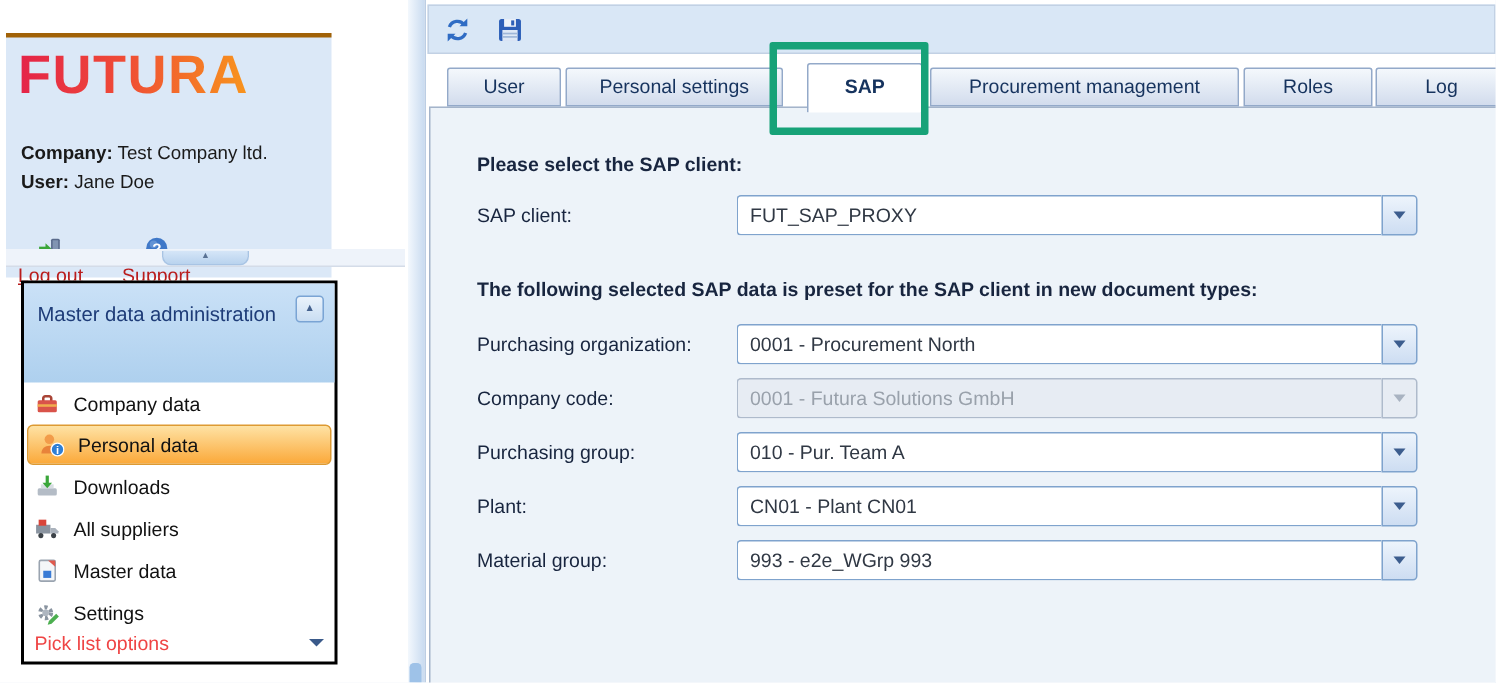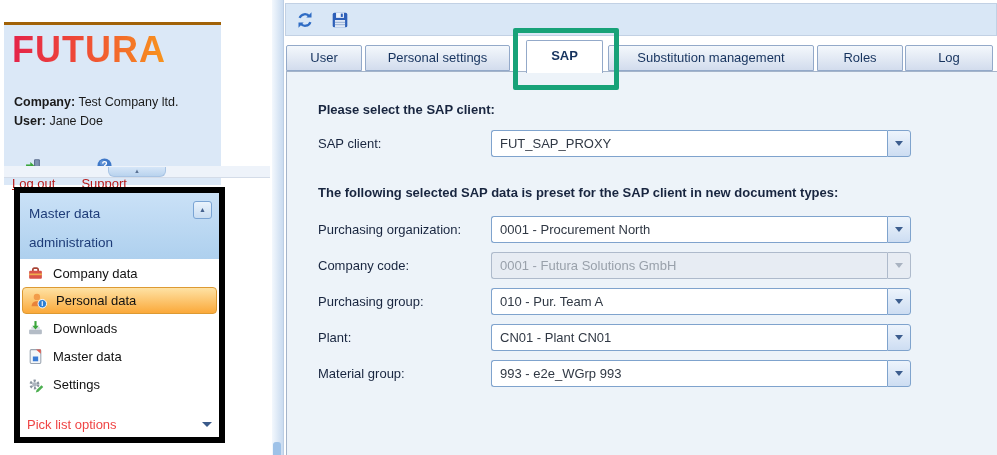--- a/index.html
+++ b/index.html
@@ -23,21 +23,21 @@
   .ic svg { width:100%; height:100%; display:block; }
 
   .h-splitter { position:absolute; left:4px; top:166px; width:266px; height:12px;
                 background:#eef3fa; border-bottom:1px solid #d4dce8; }
   .h-splitter .handle { position:absolute; left:50%; top:1px; transform:translateX(-50%);
                 width:58px; height:10px; background:linear-gradient(#d6e6f8,#b9d3ee);
                 border:1px solid #a8c4e4; border-top:none; border-radius:0 0 6px 6px;
                 font-size:6px; color:#5a7294; text-align:center; line-height:9px; cursor:pointer; }
 
   .menu-panel { position:absolute; left:14px; top:187px; width:211px; height:256px;
-                background:#fff; border:6px solid #000000; }
+                background:#fff; border:2px solid #000000; }
   .menu-header { position:relative; height:66px; background:linear-gradient(#cae1f7,#aed0ee);
                  color:#1e3c78; font-size:13.5px; line-height:29px; padding:6px 34px 0 9px; }
   .collapse-btn { position:absolute; right:7px; top:8px; width:19px; height:18px;
                   background:linear-gradient(#eaf3fc,#c9ddf2); border:1px solid #7aa4d4;
                   border-radius:3px; font-size:7px; color:#44618e; text-align:center;
                   line-height:16px; cursor:pointer; }
   .menu-items { position:relative; }
   .menu-item { height:28px; display:flex; align-items:center; gap:9px; padding-left:7px;
                font-size:13px; color:#111; cursor:pointer; }
   .menu-item.selected { background:linear-gradient(#fee2a4,#fba93a);
@@ -55,22 +55,22 @@
 
   
   .main { position:absolute; left:284px; top:0; width:713px; height:455px; background:#fff; }
   .toolbar { position:absolute; left:1px; right:0; top:3px; height:33px;
              background:#d9e7f6; border:1px solid #c2d1e4;
              display:flex; align-items:center; gap:13px; padding-left:8px; }
   .tool-btn { width:22px; height:22px; display:flex; align-items:center; justify-content:center;
               cursor:pointer; }
   .tool-btn .ic { width:18px; height:18px; }
 
-  .tab-strip { position:absolute; left:2px; right:0; top:45px; height:26px;
-               display:flex; align-items:center; z-index:2; }
+  .tab-strip { position:absolute; left:14px; right:0; top:45px; height:26px;
+               display:flex; align-items:flex-start; z-index:2; }
   .tab { height:26px; line-height:24px; text-align:center; font-size:13px; color:#16335e;
          background:linear-gradient(#f4f8fc,#d2dced); border:1px solid #93a9c9;
          border-radius:2px 2px 0 0; margin-right:3px; cursor:pointer; flex:none; }
   .tab:nth-child(1){ width:76px; }
   .tab:nth-child(2){ width:145px; }
   .tab:nth-child(3){ width:77px; margin-left:13px; margin-right:5px; }
   .tab:nth-child(4){ width:206px; }
   .tab:nth-child(5){ width:86px; margin-right:2px; }
   .tab:nth-child(6){ width:88px; }
   .tab.active { background:#fff; font-weight:bold; height:33px; margin-top:-3px; line-height:30px;
@@ -86,21 +86,21 @@
   #preset-text { top:113px; }
 
   .row { position:absolute; left:31px; height:27px; display:flex; align-items:center; }
   .row:nth-child(1){ top:58px; }
   .row:nth-child(2){ top:144px; }
   .row:nth-child(3){ top:180px; }
   .row:nth-child(4){ top:216px; }
   .row:nth-child(5){ top:252px; }
   .row:nth-child(6){ top:288px; }
   .row .lbl { width:173px; font-size:13px; color:#18253f; }
-  .field { width:420px; height:27px; display:flex; }
+  .field { width:454px; height:27px; display:flex; }
   .field .val { flex:1; background:#fff; border:1px solid #7fa3cd; border-right:none;
                 border-radius:3px 0 0 3px; padding:0 8px; font-size:13px; color:#303844;
                 line-height:25px; white-space:nowrap; overflow:hidden; }
   .field .dd-btn { width:24px; background:linear-gradient(#edf4fc,#cdddf2);
                    border:1px solid #7fa3cd; border-radius:0 3px 3px 0;
                    display:flex; align-items:center; justify-content:center; cursor:pointer; }
   .field .arrow { width:0; height:0; border-left:4px solid transparent;
                   border-right:4px solid transparent; border-top:5px solid #3c5d8e; }
   .row.disabled .val { background:#e7ecf3; color:#99a1ab; border-color:#aebacb; }
   .row.disabled .dd-btn { background:#e7ecf3; border-color:#aebacb; cursor:default; }
@@ -177,20 +177,32 @@
           <div class="menu-item">
             <span class="ic">
               <svg viewBox="0 0 16 16">
                 <rect x="2" y="9" width="12" height="4.5" rx="1" fill="#b4bcc6"></rect>
                 <rect x="4" y="6.5" width="8" height="2.5" fill="#d8dde3"></rect>
                 <rect x="7" y="1" width="2" height="5" fill="#3aa63a"></rect>
                 <path d="M5 5.5 8 9l3-3.5z" fill="#3aa63a"></path>
               </svg>
             </span>
             <span>Downloads</span>
+          </div>
+          <div class="menu-item">
+            <span class="ic">
+              <svg viewBox="0 0 16 16">
+                <rect x="1" y="5.5" width="9" height="5.5" fill="#8a94a0"></rect>
+                <path d="M10 7.5h3l2 2v1.5h-5z" fill="#aab2bc"></path>
+                <circle cx="4" cy="12.3" r="1.6" fill="#3c4248"></circle>
+                <circle cx="12" cy="12.3" r="1.6" fill="#3c4248"></circle>
+                <rect x="2.6" y="2.3" width="4.8" height="3.8" fill="#d9453a"></rect>
+              </svg>
+            </span>
+            <span>All suppliers</span>
           </div>
           <div class="menu-item">
             <span class="ic">
               <svg viewBox="0 0 16 16">
                 <rect x="3" y="1.5" width="10" height="13" rx="1" fill="#f4f6f8" stroke="#9aa4b0"></rect>
                 <path d="M8.5 1.5H13v4z" fill="#e05a4e"></path>
                 <rect x="5.5" y="8" width="5" height="4.5" fill="#3a7bd5"></rect>
               </svg>
             </span>
             <span>Master data</span>
@@ -240,21 +252,21 @@
               <rect x="3.5" y="11.6" width="9" height="1" fill="#9fb6d8"></rect>
             </svg>
           </span>
         </span>
     </div>
 
     <div class="tab-strip" id="tab-strip">
         <div class="tab">User</div>
         <div class="tab">Personal settings</div>
         <div class="tab active">SAP</div>
-        <div class="tab">Substitution management</div>
+        <div class="tab">Procurement management</div>
         <div class="tab">Roles</div>
         <div class="tab">Log</div>
       </div>
     <div class="annotation-box"></div>
 
     <div class="content">
       <div class="instruction" id="intro-text">Please select the SAP client:</div>
       <div class="instruction" id="preset-text">The following selected SAP data is preset for the SAP client in new document types:</div>
       <div id="field-rows">
           <div class="row">

